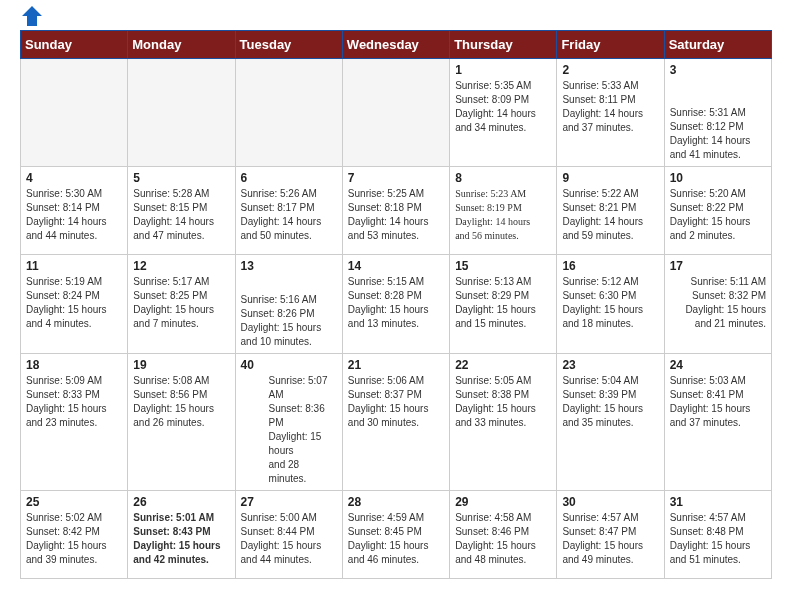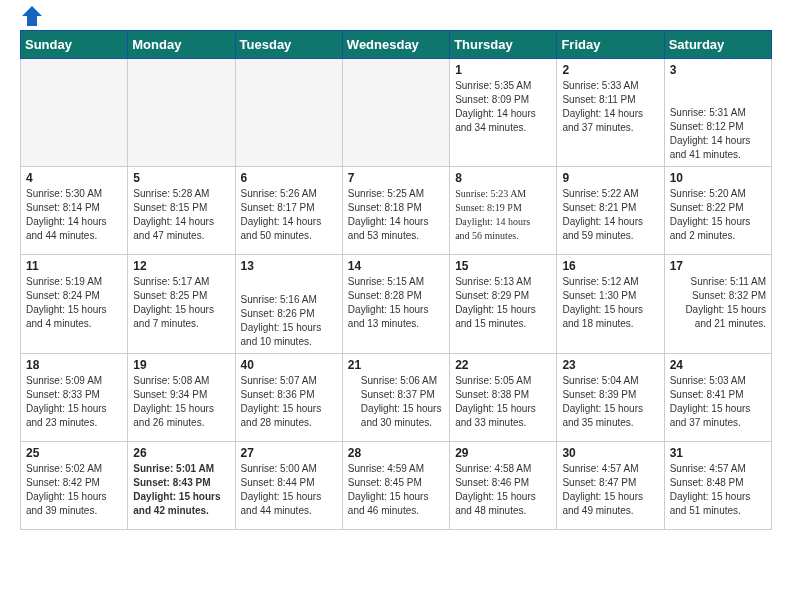--- a/index.html
+++ b/index.html
@@ -56,21 +56,21 @@
     .location-title {
       font-size: 16px;
       color: #333;
     }
     .calendar {
       width: 100%;
       border-collapse: collapse;
       border: 1px solid #bbb;
     }
     .calendar th {
-      background-color: #0f766e;
+      background-color: #7f1d1d;
       color: #fff;
       font-size: 13px;
       font-weight: bold;
       padding: 6px 4px;
       text-align: left;
       border: 1px solid #1a4fa0;
     }
     .calendar td {
       vertical-align: top;
       border: 1px solid #ccc;
@@ -242,21 +242,21 @@
           <td>
             <span class="day-num">15</span>
             <div class="day-info" style="white-space: pre-line;">Sunrise: 5:13 AM
 Sunset: 8:29 PM
 Daylight: 15 hours
 and 15 minutes.</div>
           </td>
           <td>
             <span class="day-num">16</span>
             <div class="day-info" style="white-space: pre-line;">Sunrise: 5:12 AM
-Sunset: 1:30 PM
+Sunset: 6:30 PM
 Daylight: 15 hours
 and 18 minutes.</div>
           </td>
           <td>
             <span class="day-num">17</span>
             <div class="day-info" style="white-space: pre-line; text-align: right;">Sunrise: 5:11 AM
 Sunset: 8:32 PM
 Daylight: 15 hours
 and 21 minutes.</div>
           </td>
@@ -265,34 +265,34 @@
           <td>
             <span class="day-num">18</span>
             <div class="day-info" style="white-space: pre-line;">Sunrise: 5:09 AM
 Sunset: 8:33 PM
 Daylight: 15 hours
 and 23 minutes.</div>
           </td>
           <td>
             <span class="day-num">19</span>
             <div class="day-info" style="white-space: pre-line;">Sunrise: 5:08 AM
-Sunset: 9:34 PM
+Sunset: 8:56 PM
 Daylight: 15 hours
 and 26 minutes.</div>
           </td>
           <td>
             <span class="day-num">40</span>
-            <div class="day-info" style="white-space: pre-line;">Sunrise: 5:07 AM
+            <div class="day-info" style="white-space: pre-line; margin-left: 28px;">Sunrise: 5:07 AM
 Sunset: 8:36 PM
 Daylight: 15 hours
 and 28 minutes.</div>
           </td>
           <td>
             <span class="day-num">21</span>
-            <div class="day-info" style="white-space: pre-line; margin-left: 13px;">Sunrise: 5:06 AM
+            <div class="day-info" style="white-space: pre-line;">Sunrise: 5:06 AM
 Sunset: 8:37 PM
 Daylight: 15 hours
 and 30 minutes.</div>
           </td>
           <td>
             <span class="day-num">22</span>
             <div class="day-info" style="white-space: pre-line;">Sunrise: 5:05 AM
 Sunset: 8:38 PM
 Daylight: 15 hours
 and 33 minutes.</div>

